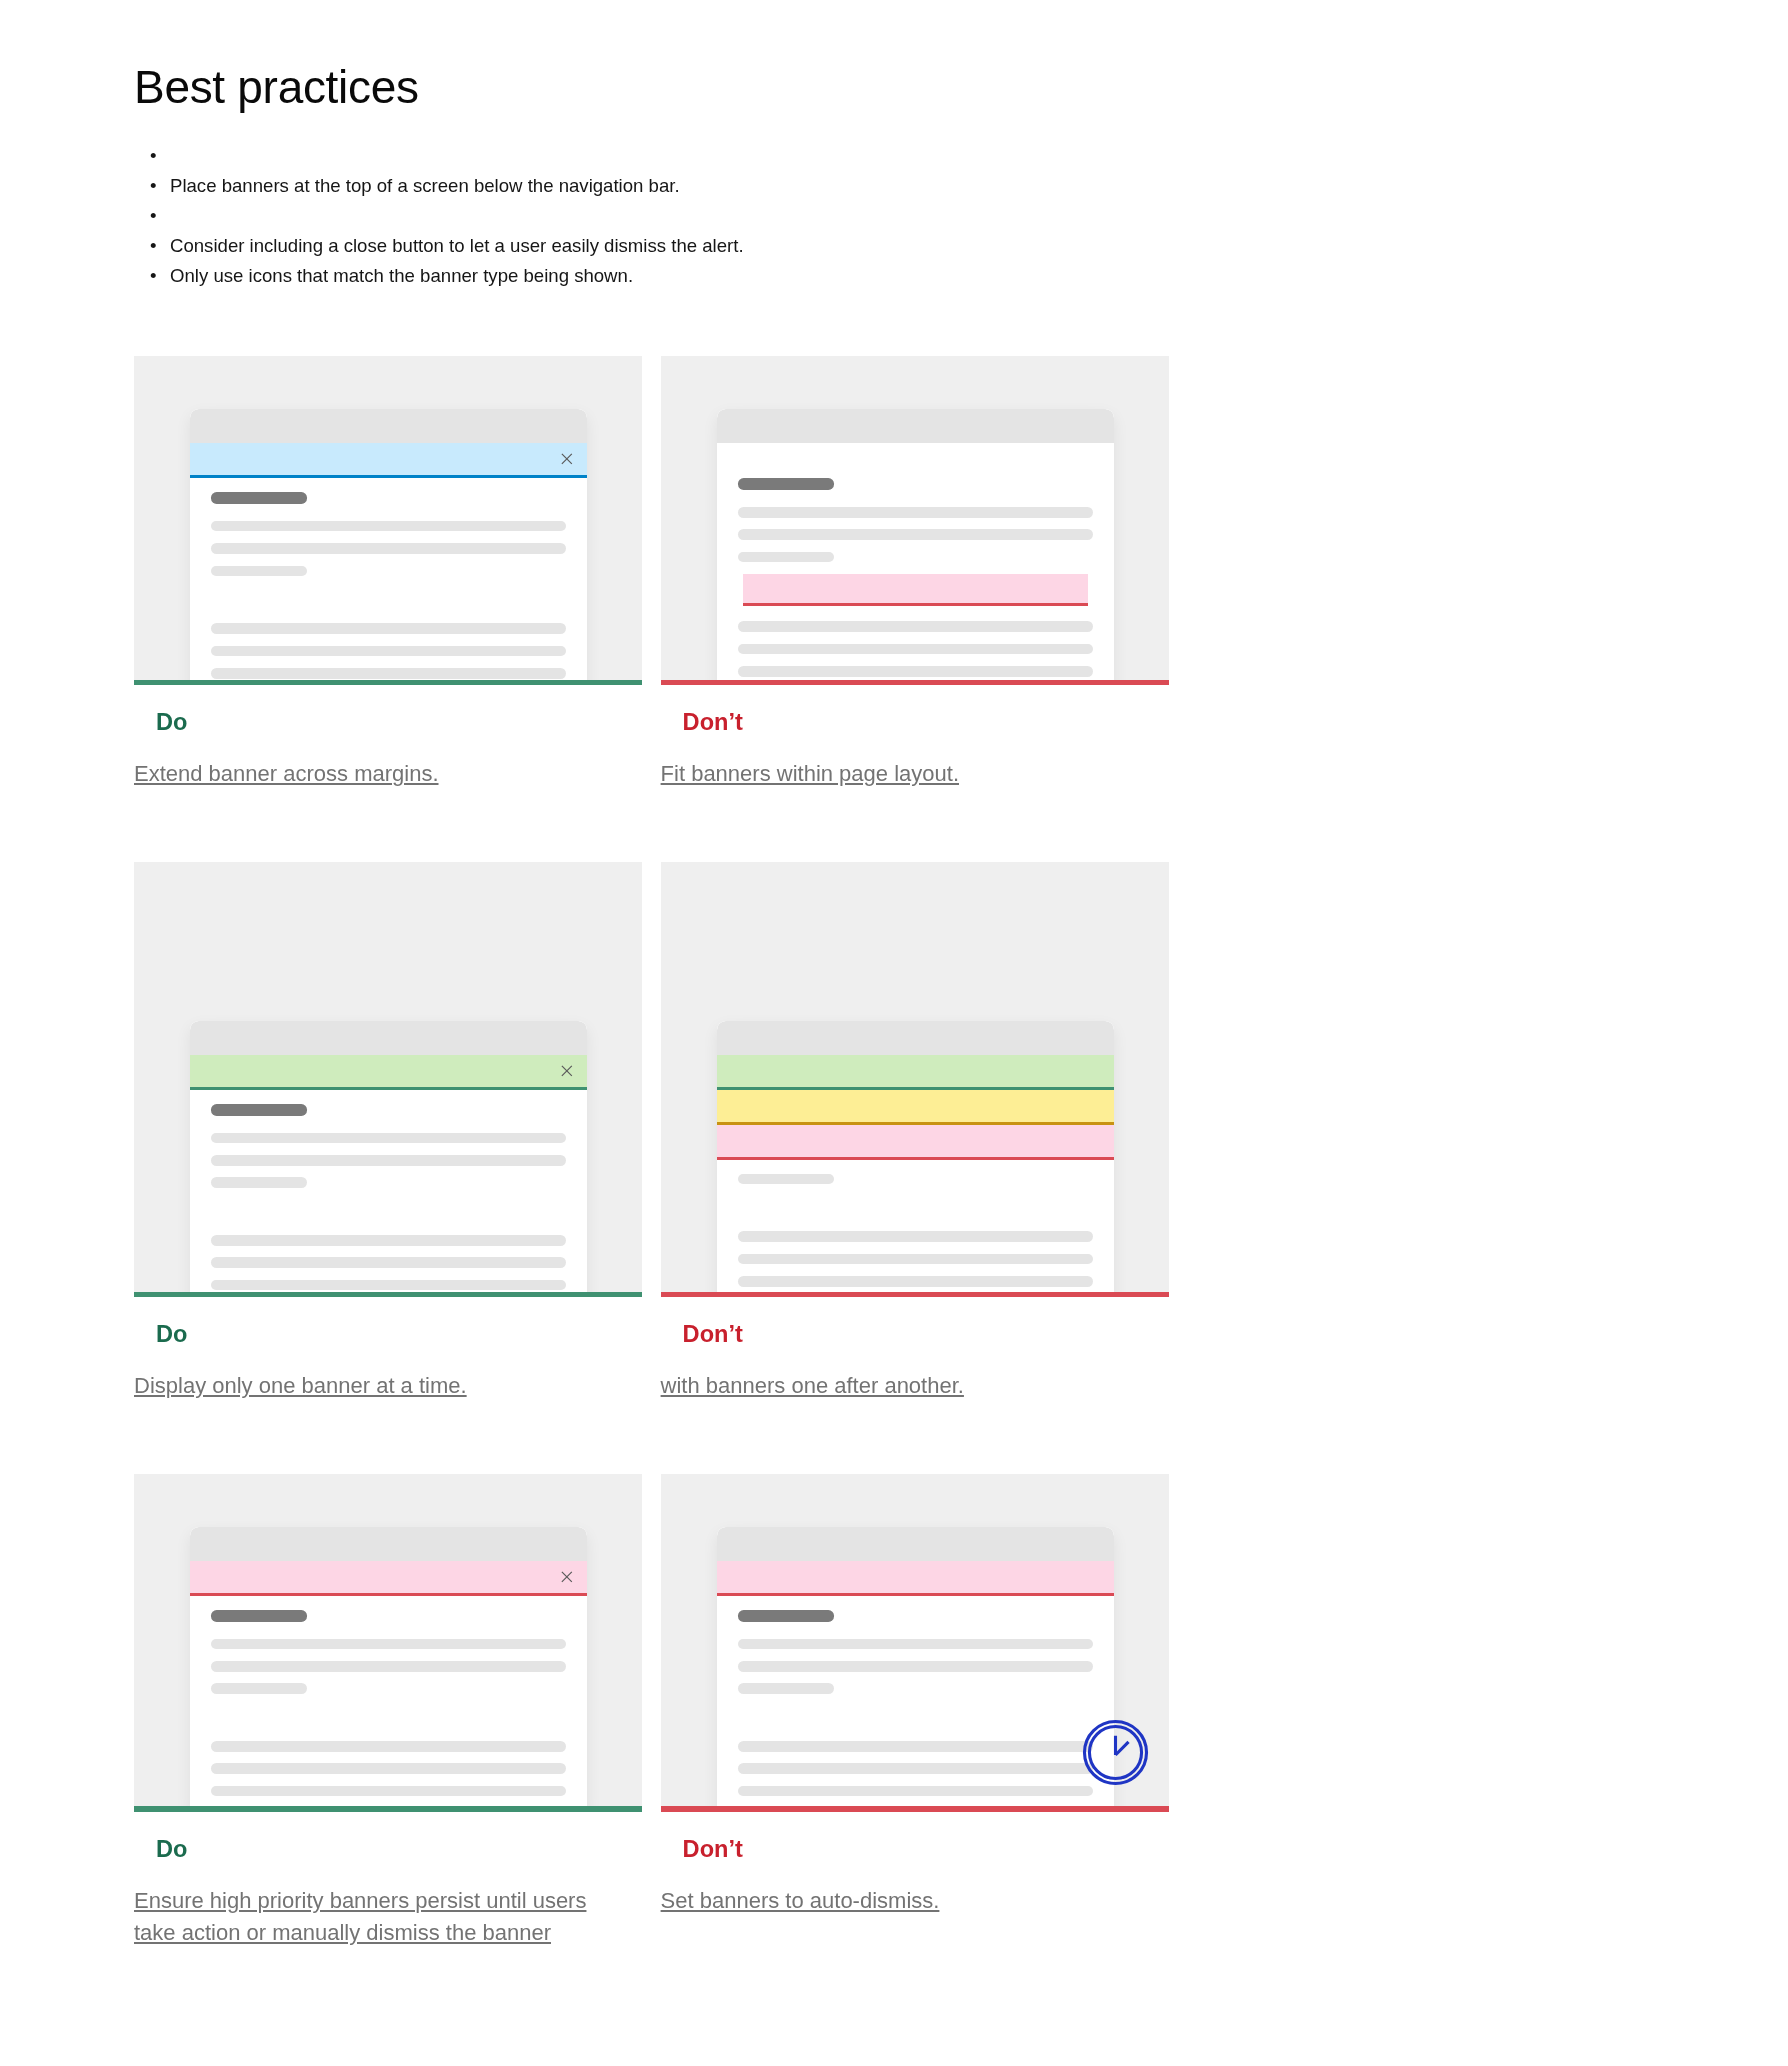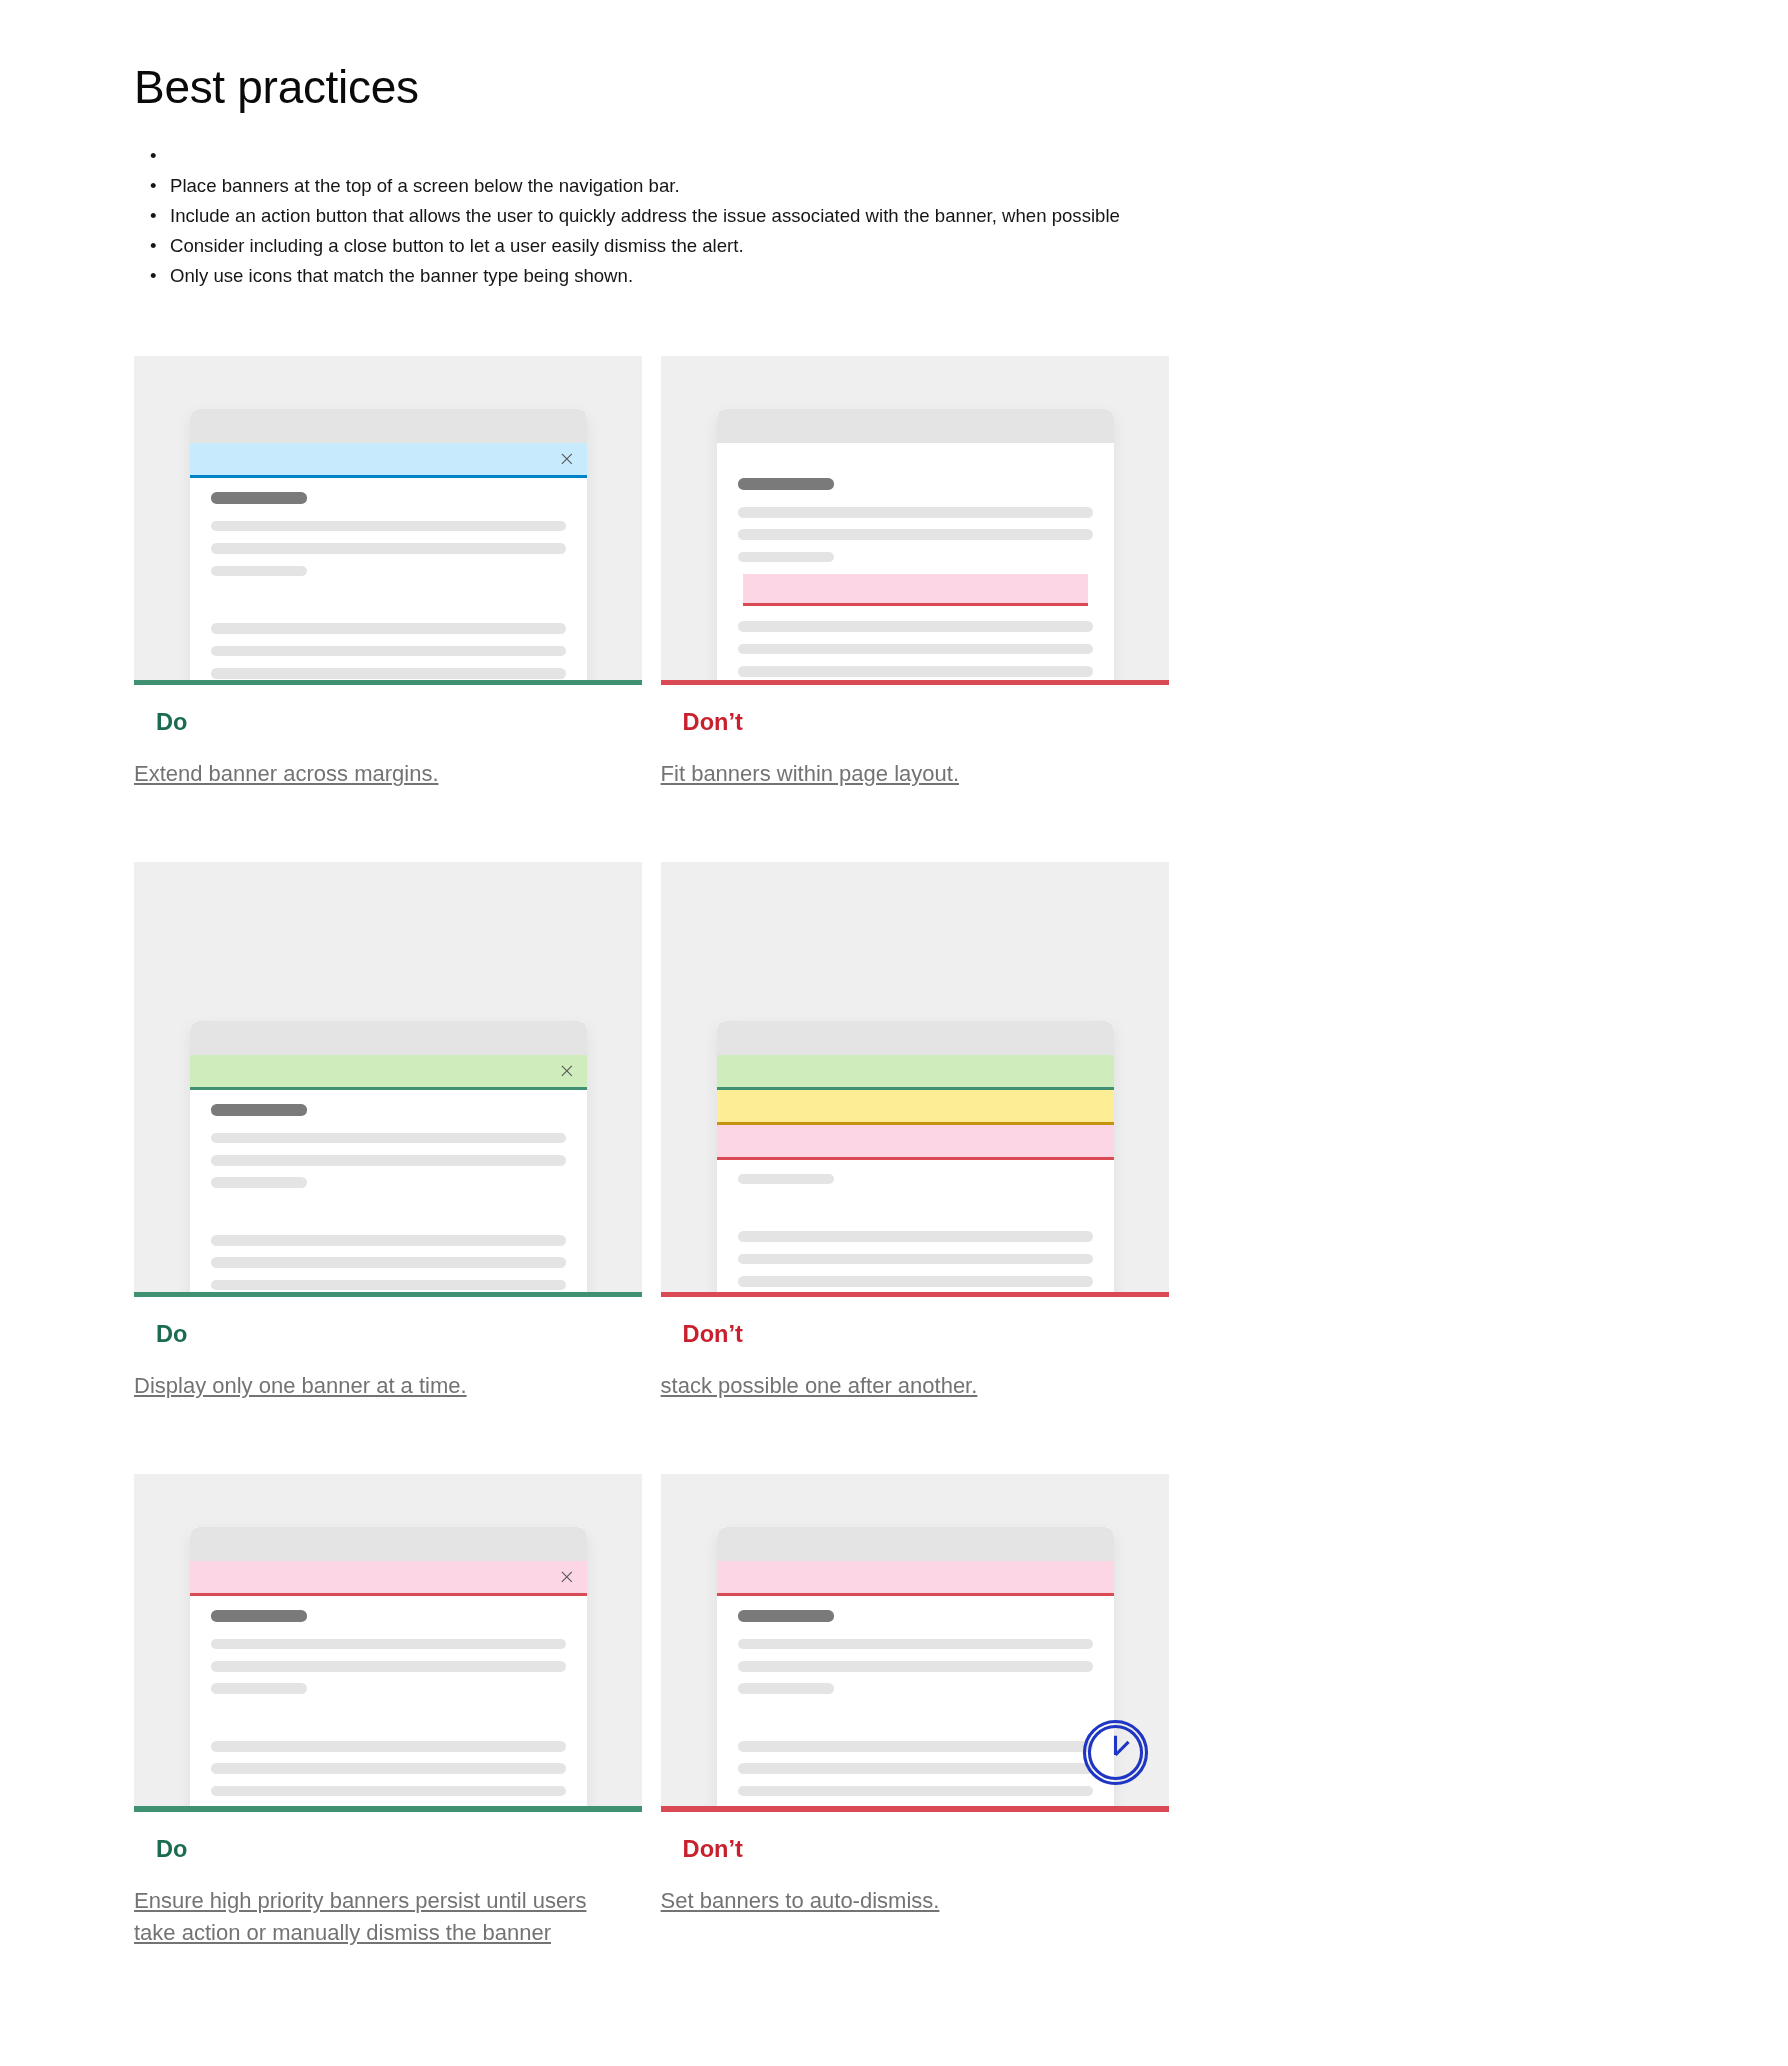--- a/index.html
+++ b/index.html
@@ -199,21 +199,20 @@
   <ul class="bullets">
     <li class="bullet-row">
       <span class="bullet-dot">•</span>
     </li>
     <li class="bullet-row">
       <span class="bullet-dot">•</span>
       <span class="bullet-text">Place banners at the top of a screen below the navigation bar.</span>
     </li>
     <li class="bullet-row">
       <span class="bullet-dot">•</span>
-      <span class="bullet-text">Include an action button that allows the user to quickly address the issue associated with the banner, when possible</span>
     </li>
     <li class="bullet-row">
       <span class="bullet-dot">•</span>
       <span class="bullet-text">Consider including a close button to let a user easily dismiss the alert.</span>
     </li>
     <li class="bullet-row">
       <span class="bullet-dot">•</span>
       <span class="bullet-text">Only use icons that match the banner type being shown.</span>
     </li>
   </ul>
@@ -313,21 +312,21 @@
             <div class="mock-body">
               <div class="sk short gap"></div>
               <div class="sk full"></div>
               <div class="sk full"></div>
               <div class="sk full"></div>
             </div>
           </div>
           <div class="verdict-strip dont"></div>
         </div>
         <div class="verdict-label dont">Don’t</div>
-        <div class="caption">stack possible one after another.</div>
+        <div class="caption">with banners one after another.</div>
       </div>
 
     </div>
 
     <div class="example-row">
 
       <div class="example-cell">
         <div class="canvas h-row3">
           <div class="mock m-a">
             <div class="mock-navbar"></div>

